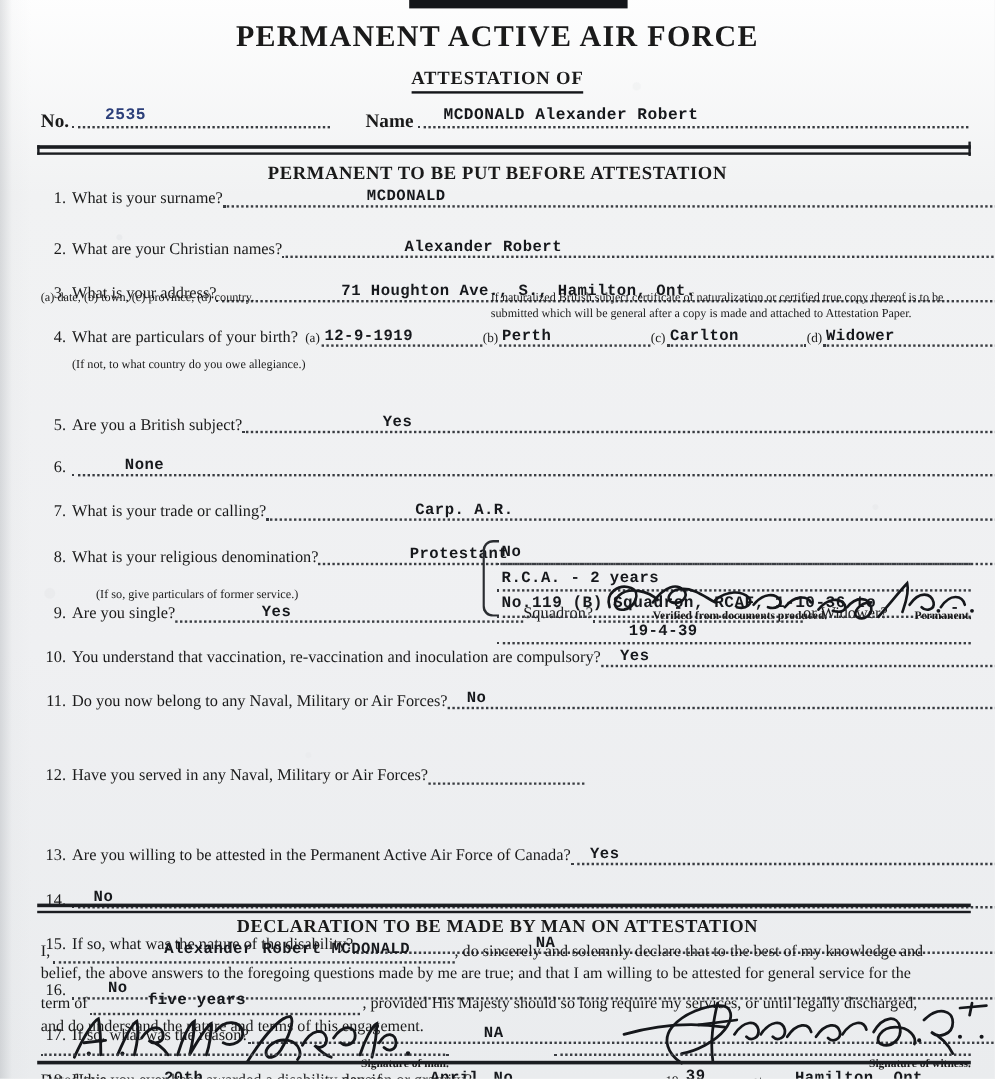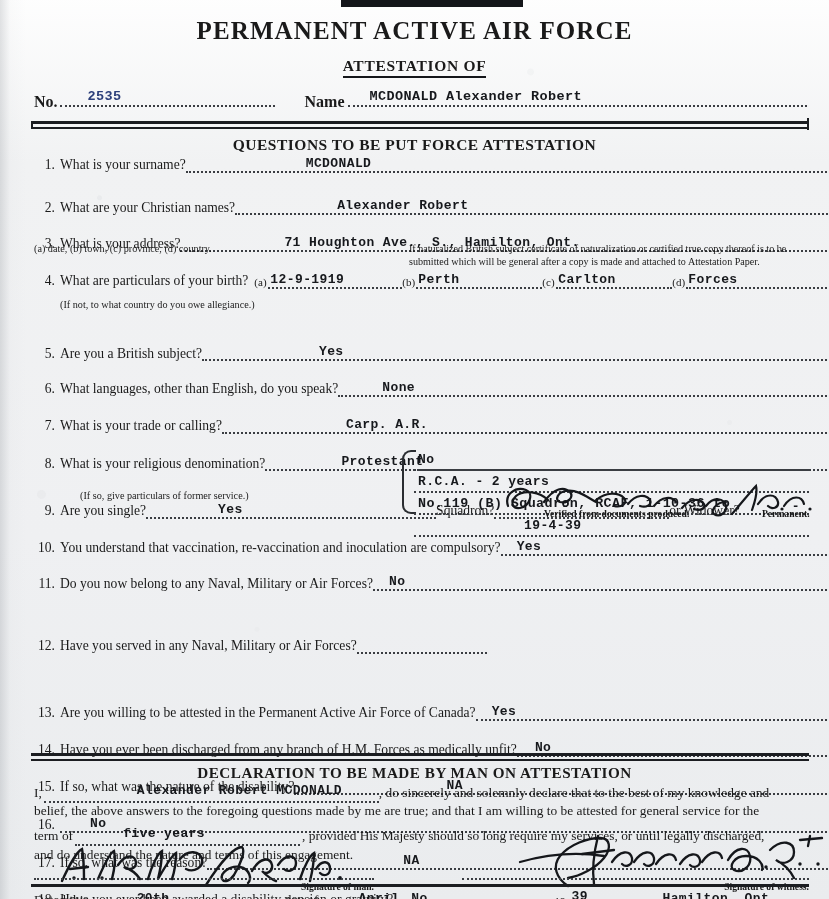--- a/index.html
+++ b/index.html
@@ -137,21 +137,21 @@
       <span class="dots" style="display:block"></span>
       <span class="fieldval hw">MCDONALD   Alexander Robert</span>
     </span>
   </div>
 
   <div class="rule r1"></div>
   <div class="rule r2"></div>
   <div class="edgeL"></div>
   <div class="edgeR"></div>
 
-  <div class="t1" id="qhead">QUESTIONS TO BE PUT FORCE ATTESTATION</div>
+  <div class="t1" id="qhead">PERMANENT TO BE PUT BEFORE ATTESTATION</div>
 
   <div class="qwrap q" id="q1">
     <span class="num">1.</span>
     <span class="txt">What is your surname?</span>
     <span class="ansbox">
         <span class="dots"></span>
         <span class="ans hw" style="left:120px">MCDONALD</span>
       </span>
   </div>
 
@@ -187,39 +187,38 @@
       <span class="bv hw">Perth</span>
     </span>
     <span class="birthseg" style="width:130px">
       <span class="tag">(c)</span>
       <span class="dots"></span>
       <span class="bv hw">Carlton</span>
     </span>
     <span class="birthseg" style="flex:1 1 auto">
       <span class="tag">(d)</span>
       <span class="dots"></span>
-      <span class="bv hw">Forces</span>
+      <span class="bv hw">Widower</span>
     </span>
   </div>
   <div id="q4note">(a) date, (b) town, (c) province, (d) country.</div>
   <div id="natnote">If naturalized British subject certificate of naturalization or certified true copy thereof is to be submitted which will be general after a copy is made and attached to Attestation Paper.</div>
 
   <div class="qwrap q" id="q5">
     <span class="num">5.</span>
     <span class="txt">Are you a British subject?</span>
     <span class="ansbox">
         <span class="dots"></span>
         <span class="ans hw" style="left:117px">Yes</span>
       </span>
   </div>
   <div id="q5note">(If not, to what country do you owe allegiance.)</div>
 
   <div class="qwrap q" id="q6">
     <span class="num">6.</span>
-    <span class="txt">What languages, other than English, do you speak?</span>
     <span class="ansbox">
         <span class="dots"></span>
         <span class="ans hw" style="left:44px">None</span>
       </span>
   </div>
 
   <div class="qwrap q" id="q7">
     <span class="num">7.</span>
     <span class="txt">What is your trade or calling?</span>
     <span class="ansbox">
@@ -323,21 +322,20 @@
   <div class="qwrap q" id="q13">
     <span class="num">13.</span>
     <span class="txt">Are you willing to be attested in the Permanent Active Air Force of Canada?</span>
     <span class="ansbox">
         <span class="dots"></span>
         <span class="ans hw" style="left:16px">Yes</span>
       </span>
   </div>
   <div class="qwrap q" id="q14">
     <span class="num">14.</span>
-    <span class="txt">Have you ever been discharged from any branch of H.M. Forces as medically unfit?</span>
     <span class="ansbox">
         <span class="dots"></span>
         <span class="ans hw" style="left:18px">No</span>
       </span>
   </div>
   <div class="qwrap q" id="q15">
     <span class="num">15.</span>
     <span class="txt">If so, what was the nature of the disability?</span>
     <span class="ansbox">
         <span class="dots"></span>

